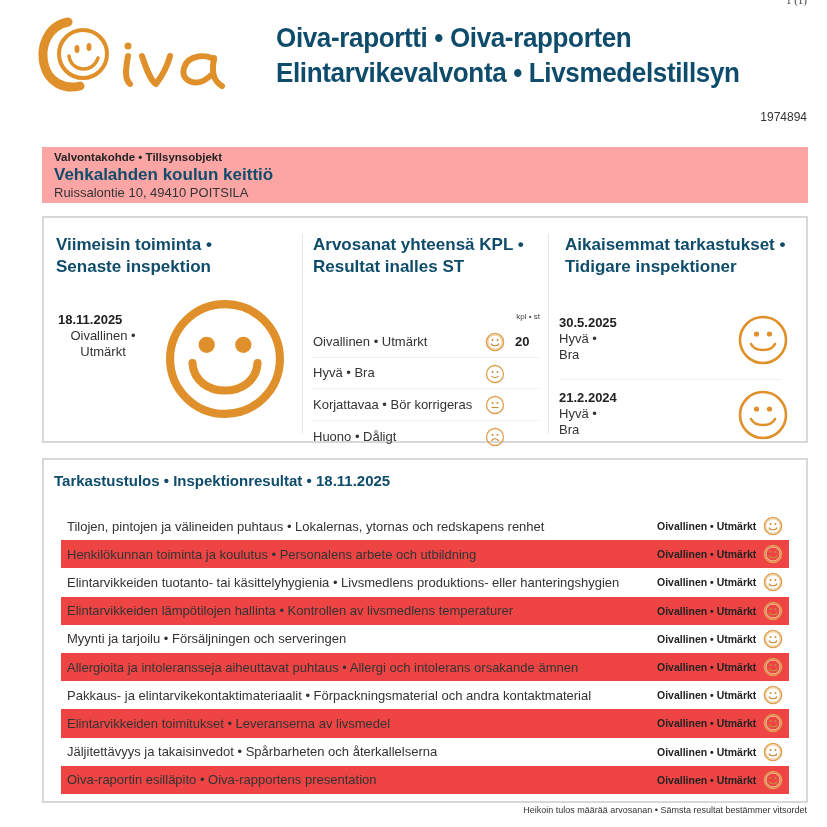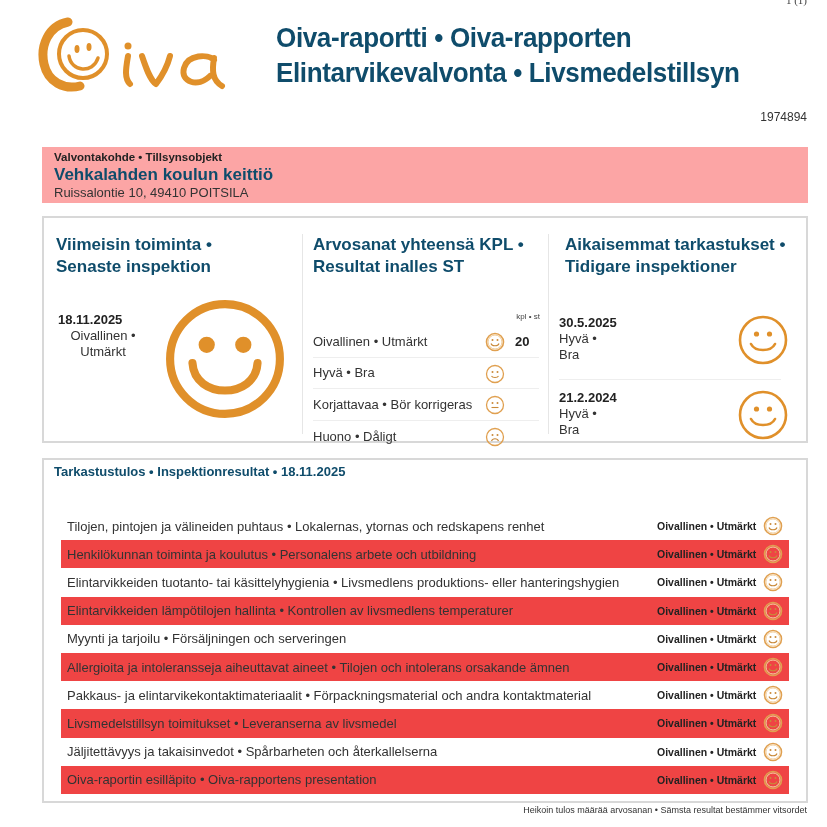--- a/index.html
+++ b/index.html
@@ -39,21 +39,21 @@
   .grade-row .g-icon { width: 20px; height: 20px; position: absolute; left: 172px; top: 6px; }
   .grade-row .g-count { position: absolute; left: 202px; font-size: 13px; font-weight: bold; color: #222; }
 
   .prev-item { position: absolute; left: 10px; width: 236px; height: 72px; }
   .prev-item .p-date { font-size: 13px; font-weight: bold; color: #222; line-height: 17px; }
   .prev-item .p-grade { font-size: 13px; color: #333; line-height: 16px; width: 80px; }
   .prev-item .p-icon { position: absolute; right: 6px; top: 0; width: 52px; height: 52px; }
   .prev-divider { position: absolute; left: 10px; top: 145px; width: 222px; height: 1px; background: #eeeeee; }
 
   .results { position: absolute; left: 42px; top: 458px; width: 766px; height: 345px; border: 2px solid #d8d8d8; }
-  .results-title { position: absolute; left: 10px; top: 4px; font-size: 13px; font-weight: bold; color: #0f4c6b; }
+  .results-title { position: absolute; left: 10px; top: 12px; font-size: 15px; font-weight: bold; color: #0f4c6b; }
   .result-rows { position: absolute; left: 17px; top: 52px; width: 728px; }
   .result-row { height: 28.2px; display: flex; align-items: center; position: relative; }
   .result-row.alt { background: #ef4444; }
   .result-row .r-label { font-size: 13px; color: #333; padding-left: 6px; flex: 1; white-space: nowrap; }
   .result-row .r-grade { position: absolute; left: 596px; font-size: 10.5px; font-weight: bold; color: #222; }
   .result-row .r-icon { position: absolute; left: 702px; top: 4px; width: 20px; height: 20px; }
 
   .footnote { position: absolute; right: 20px; top: 805px; font-size: 9px; color: #333; margin-left: 28px; }
 </style>
 </head>
@@ -243,21 +243,21 @@
       <span class="r-grade">Oivallinen • Utmärkt</span>
       <svg class="r-icon" viewBox="0 0 20 20">
           <circle cx="10" cy="10" r="8.5" fill="none" stroke="#e0a050" stroke-width="1.6"></circle>
           <circle cx="10" cy="10" r="7" fill="none" stroke="#f3d2a3" stroke-width="1"></circle>
           <circle cx="7.5" cy="8" r="1" fill="#c98a3a"></circle>
           <circle cx="12.5" cy="8" r="1" fill="#c98a3a"></circle>
           <path d="M6 11.5 C7 14.5 13 14.5 14 11.5" fill="none" stroke="#c98a3a" stroke-width="1.1"></path>
         </svg>
     </div>
     <div class="result-row alt">
-      <span class="r-label">Allergioita ja intoleransseja aiheuttavat aineet • Tilojen och intolerans orsakande ämnen</span>
+      <span class="r-label">Allergioita ja intoleransseja aiheuttavat puhtaus • Allergi och intolerans orsakande ämnen</span>
       <span class="r-grade">Oivallinen • Utmärkt</span>
       <svg class="r-icon" viewBox="0 0 20 20">
           <circle cx="10" cy="10" r="8.5" fill="none" stroke="#e0a050" stroke-width="1.6"></circle>
           <circle cx="10" cy="10" r="7" fill="none" stroke="#f3d2a3" stroke-width="1"></circle>
           <circle cx="7.5" cy="8" r="1" fill="#c98a3a"></circle>
           <circle cx="12.5" cy="8" r="1" fill="#c98a3a"></circle>
           <path d="M6 11.5 C7 14.5 13 14.5 14 11.5" fill="none" stroke="#c98a3a" stroke-width="1.1"></path>
         </svg>
     </div>
     <div class="result-row">
@@ -265,21 +265,21 @@
       <span class="r-grade">Oivallinen • Utmärkt</span>
       <svg class="r-icon" viewBox="0 0 20 20">
           <circle cx="10" cy="10" r="8.5" fill="none" stroke="#e0a050" stroke-width="1.6"></circle>
           <circle cx="10" cy="10" r="7" fill="none" stroke="#f3d2a3" stroke-width="1"></circle>
           <circle cx="7.5" cy="8" r="1" fill="#c98a3a"></circle>
           <circle cx="12.5" cy="8" r="1" fill="#c98a3a"></circle>
           <path d="M6 11.5 C7 14.5 13 14.5 14 11.5" fill="none" stroke="#c98a3a" stroke-width="1.1"></path>
         </svg>
     </div>
     <div class="result-row alt">
-      <span class="r-label">Livsmedelstillsyn toimitukset • Leveranserna av livsmedel</span>
+      <span class="r-label">Elintarvikkeiden toimitukset • Leveranserna av livsmedel</span>
       <span class="r-grade">Oivallinen • Utmärkt</span>
       <svg class="r-icon" viewBox="0 0 20 20">
           <circle cx="10" cy="10" r="8.5" fill="none" stroke="#e0a050" stroke-width="1.6"></circle>
           <circle cx="10" cy="10" r="7" fill="none" stroke="#f3d2a3" stroke-width="1"></circle>
           <circle cx="7.5" cy="8" r="1" fill="#c98a3a"></circle>
           <circle cx="12.5" cy="8" r="1" fill="#c98a3a"></circle>
           <path d="M6 11.5 C7 14.5 13 14.5 14 11.5" fill="none" stroke="#c98a3a" stroke-width="1.1"></path>
         </svg>
     </div>
     <div class="result-row">

